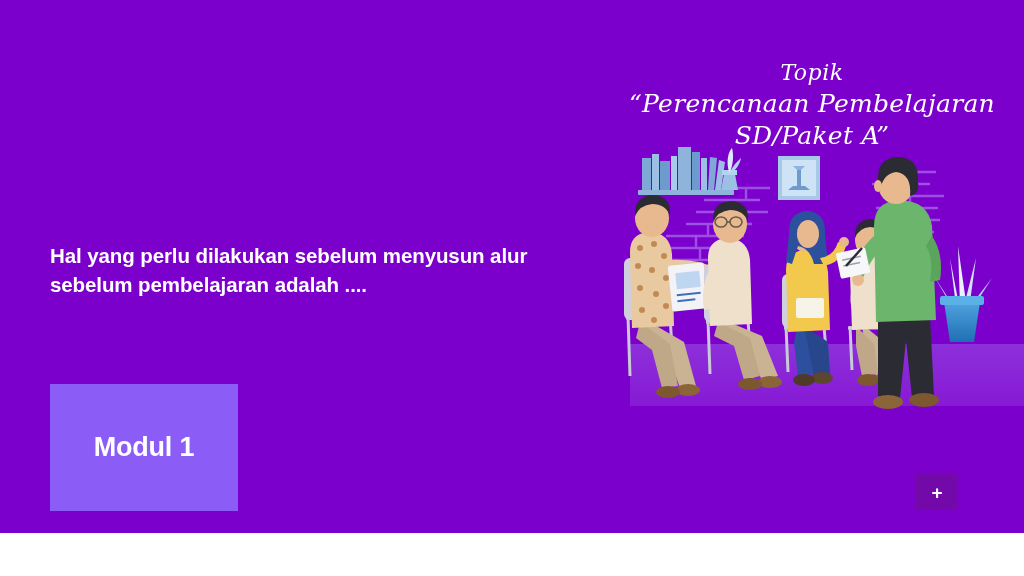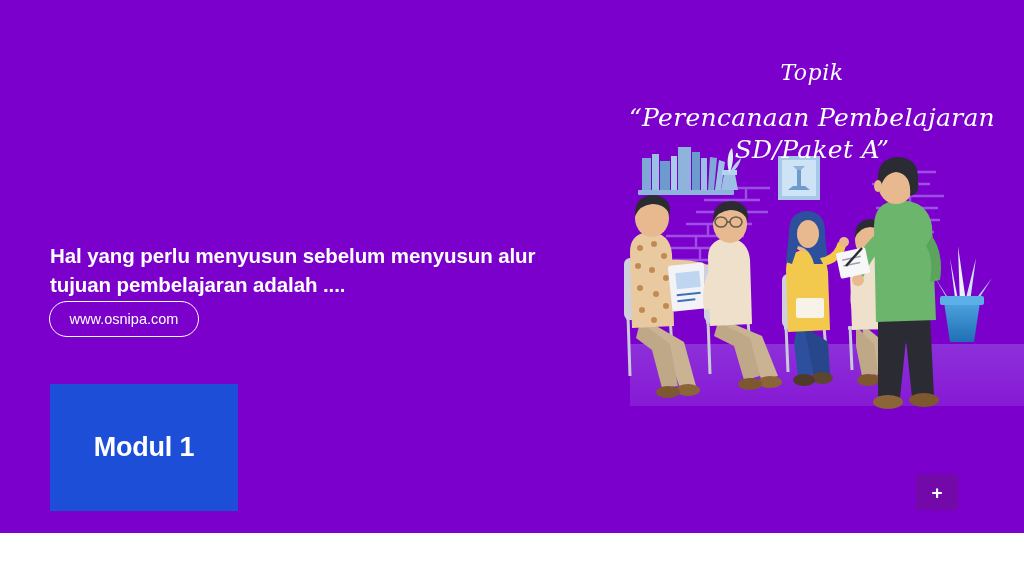--- a/index.html
+++ b/index.html
@@ -42,21 +42,21 @@
     font-style: italic;
     font-size: 22px;
     line-height: 26px;
     letter-spacing: 0.5px;
   }
   .topic-title {
     font-family: "DejaVu Serif", serif;
     font-style: italic;
     font-size: 25px;
     line-height: 32px;
-    margin-top: 16px;
+    margin-top: 2px;
     letter-spacing: 0.3px;
   }
   
   .question {
     position: absolute;
     left: 50px;
     top: 241px;
     width: 540px;
     color: #ffffff;
     font-size: 20.5px;
@@ -81,21 +81,21 @@
     box-sizing: border-box;
     background: transparent;
   }
   
   .modul-box {
     position: absolute;
     left: 50px;
     top: 384px;
     width: 188px;
     height: 127px;
-    background: #1d4ed8;
+    background: #8b5cf6;
     display: flex;
     align-items: center;
     justify-content: center;
     color: #ffffff;
     font-size: 27px;
     font-weight: bold;
     letter-spacing: -0.2px;
   }
   
   .plus-button {
@@ -326,23 +326,22 @@
           <rect x="340" y="166" width="44" height="9" rx="2" fill="#5BB0E8"></rect>
         </g>
       </svg>
     </div>
 
     <div class="topic-block">
       <div class="topic-label">Topik</div>
       <div class="topic-title">“Perencanaan Pembelajaran SD/Paket A”</div>
     </div>
 
-    <div class="question">Hal yang perlu menyusun sebelum menyusun alur tujuan pembelajaran adalah ....</div>
-
-    <div class="url-pill">www.osnipa.com</div>
+    <div class="question">Hal yang perlu dilakukan sebelum menyusun alur sebelum pembelajaran adalah ....</div>
+
 
   </div>
 
   <div class="modul-box">Modul 1</div>
 
   <div class="plus-button">
     <span>+</span>
   </div>
 
 </div>

